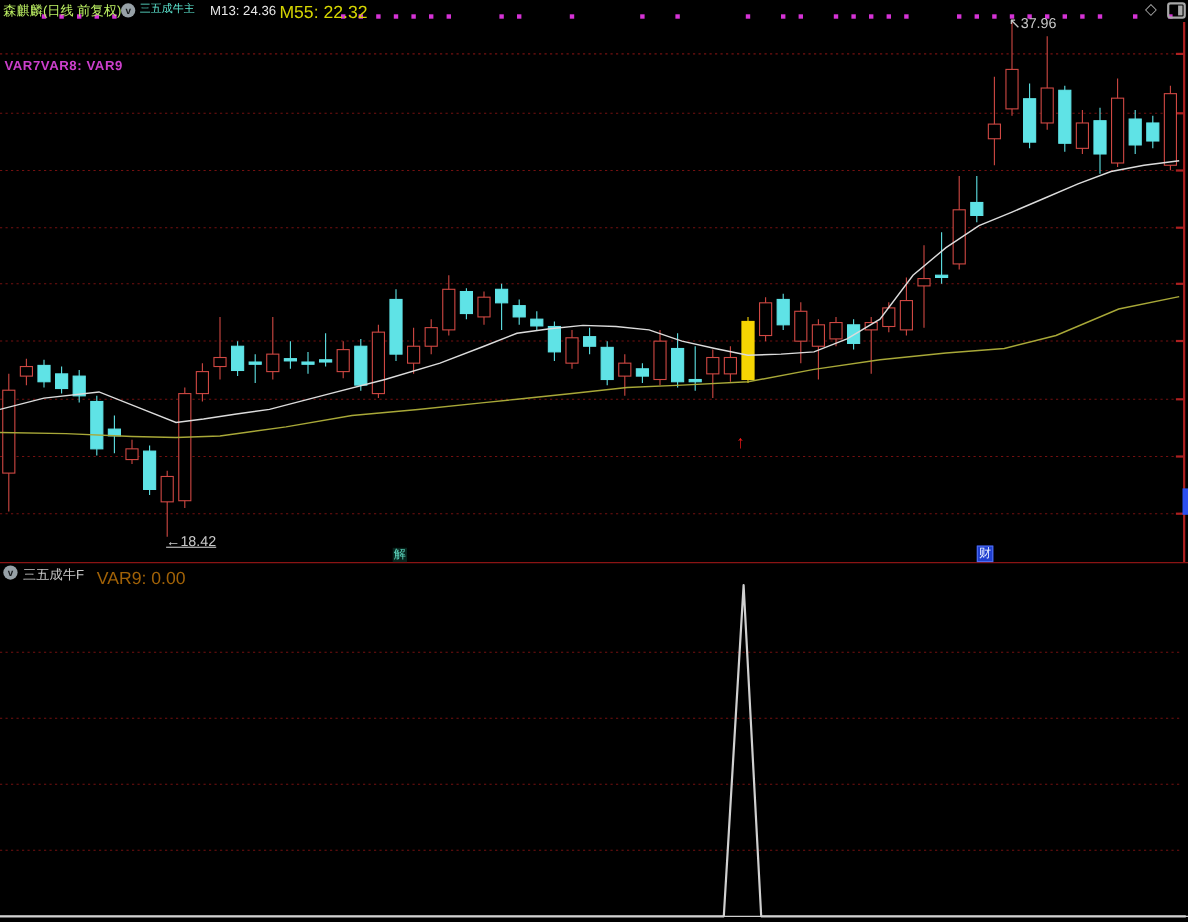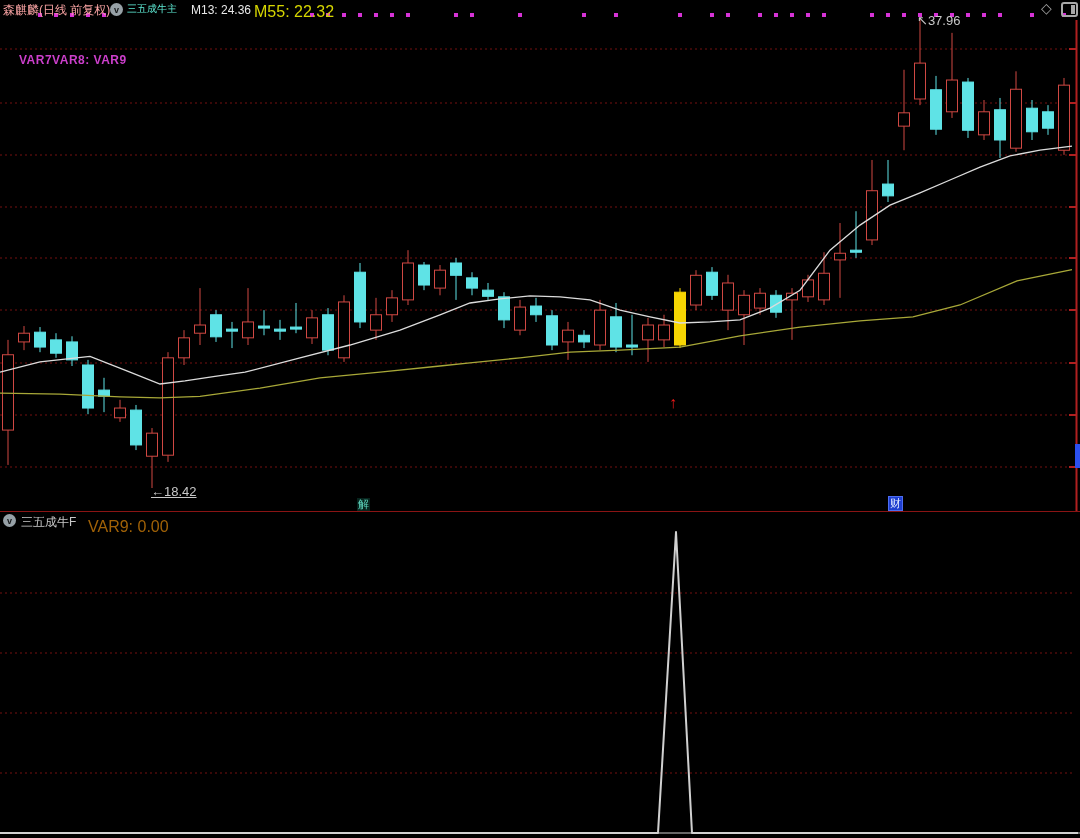--- a/index.html
+++ b/index.html
@@ -1,24 +1,24 @@
 <!DOCTYPE html>
 <html><head>
 <meta charset="utf-8">
 <style>
   html,body{margin:0;padding:0;}
   body{width:1080px;height:838px;background:#000;overflow:hidden;position:relative;
        font-family:"Liberation Sans","DejaVu Sans",sans-serif;}
   #chart-svg{position:absolute;left:0;top:0;z-index:1;}
   .txt{position:absolute;z-index:2;white-space:nowrap;line-height:1;}
-  .title{left:3px;top:4px;font-size:12px;color:#fca5a5;}
+  .title{left:3px;top:4px;font-size:12px;color:#bef264;}
   .ind-main{left:127px;top:4px;font-size:10px;color:#5eead4;}
   .m13{left:191px;top:4px;font-size:12px;color:#e8e8e8;}
   .m55{left:254px;top:4px;font-size:16px;color:#d6d600;}
-  .varlabel{left:4px;top:54px;font-size:12px;color:#cc3fcc;font-weight:bold;letter-spacing:.5px;margin-left:15px;}
+  .varlabel{left:4px;top:54px;font-size:12px;color:#cc3fcc;font-weight:bold;letter-spacing:.5px;}
   .hi-ann{left:917px;top:14px;font-size:13px;color:#c8c8c8;}
   .lo-ann{left:151px;top:485px;font-size:13px;color:#c8c8c8;text-decoration:underline;}
   .marker{font-size:11px;padding:1px 1px;z-index:2;}
   .mk-jie{left:357px;top:498px;color:#5fd8c0;background:#07241d;}
   .mk-cai{left:888px;top:496px;color:#e8f0ff;background:#1f3fd0;border:1px solid #4d6df0;}
   .buy-arrow{left:669px;top:395px;font-size:16px;color:#f01818;font-weight:bold;}
   .sub-name{left:21px;top:516px;font-size:12px;color:#c8c8c8;}
   .sub-var{left:88px;top:519px;font-size:16px;color:#a16207;}
   .circle-icon{position:absolute;z-index:2;width:13px;height:13px;border-radius:50%;
     background:#97a1a7;color:#15181a;font-size:9px;display:flex;align-items:center;

